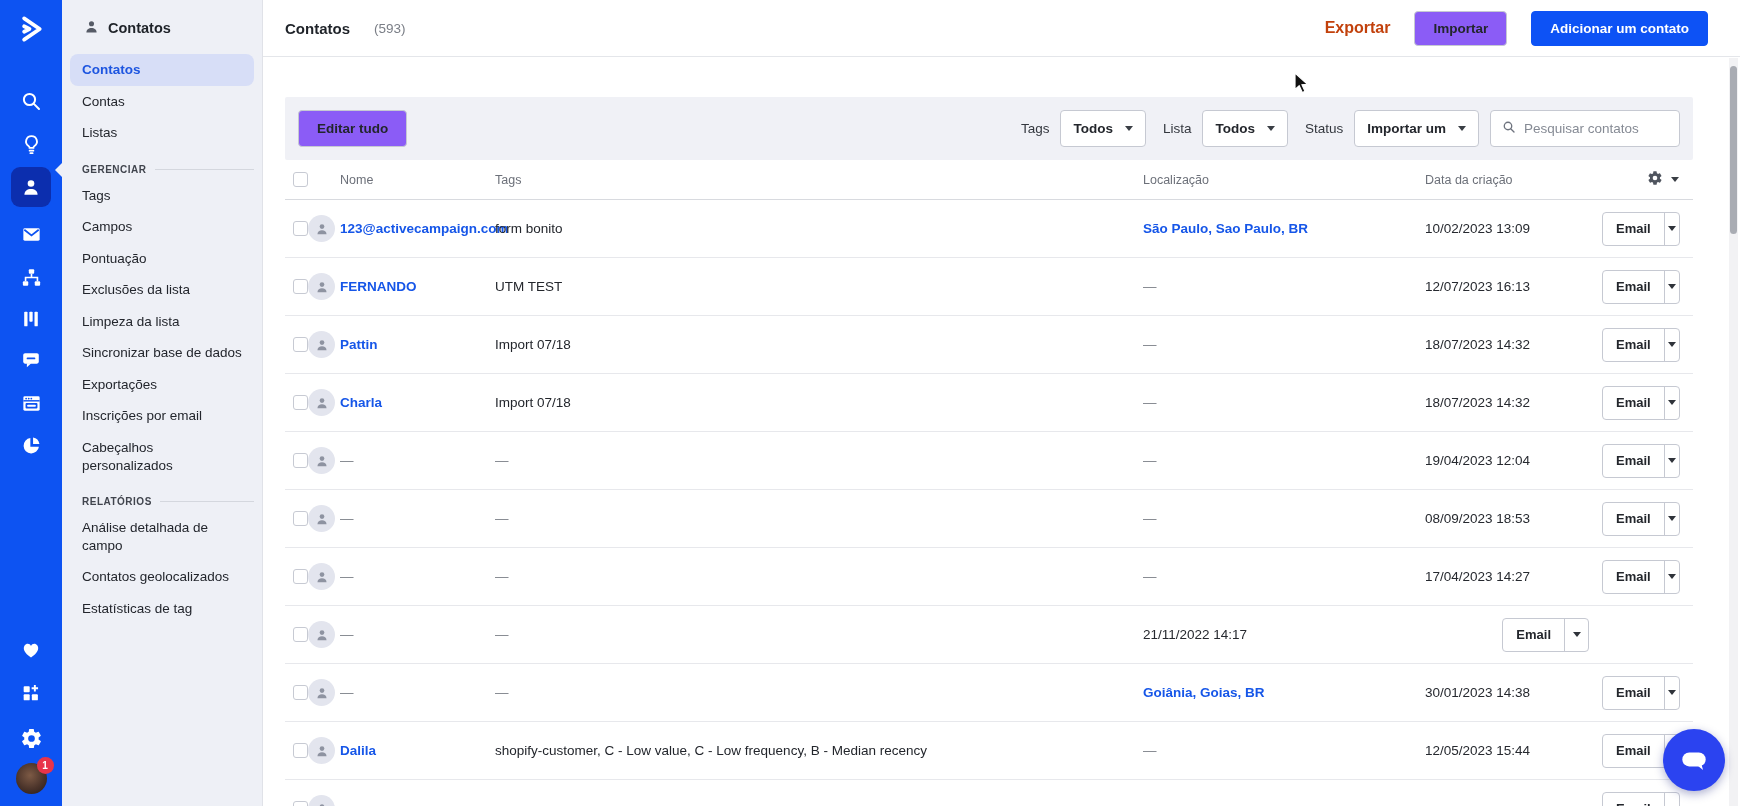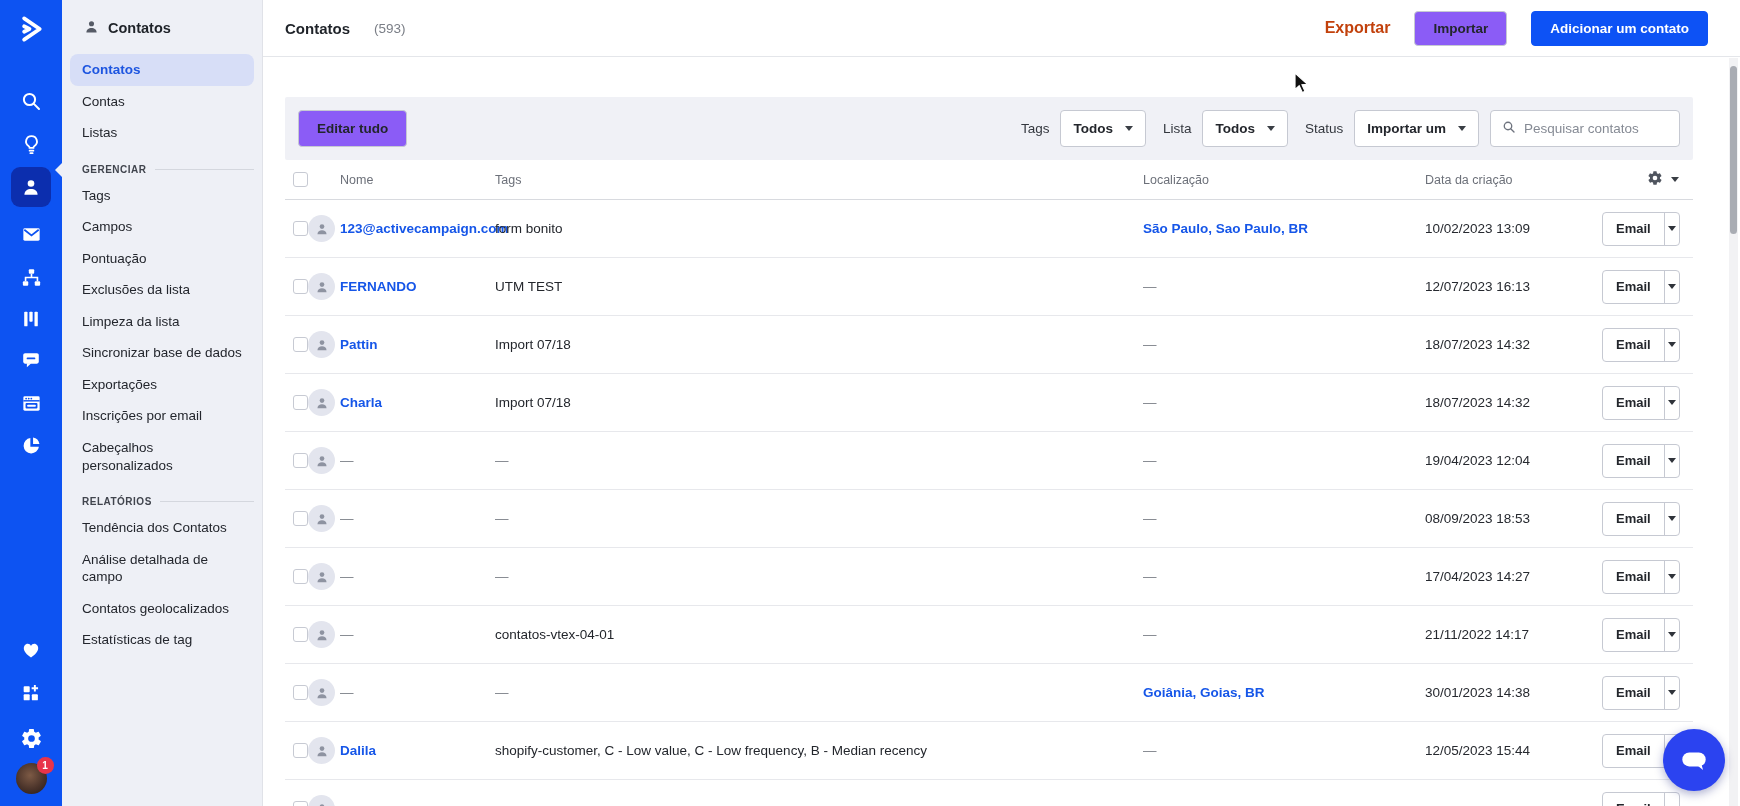--- a/index.html
+++ b/index.html
@@ -230,21 +230,20 @@
         <div class="sb-item">Exclusões da lista</div>
         <div class="sb-item">Limpeza da lista</div>
         <div class="sb-item">Sincronizar base de dados</div>
         <div class="sb-item">Exportações</div>
         <div class="sb-item">Inscrições por email</div>
         <div class="sb-item">Cabeçalhos personalizados</div>
         <div class="sb-label-row">
           <span class="sb-label">RELATÓRIOS</span>
           <div class="sb-rule"></div>
         </div>
-        <div class="sb-item">Tendência dos Contatos</div>
         <div class="sb-item">Análise detalhada de campo</div>
         <div class="sb-item">Contatos geolocalizados</div>
         <div class="sb-item">Estatísticas de tag</div>
       </div>
   </aside>
 
   <main class="main">
     <header class="topbar">
       <span class="tb-title">Contatos</span>
       <span class="tb-count">(593)</span>
@@ -495,21 +494,20 @@
             </div>
       <div>
         <div class="avatar">
           <svg viewBox="0 0 24 24" width="16" height="16">
                   <circle cx="12" cy="8.4" r="3.5" fill="#8E93A1"></circle>
                   <path d="M5.2 20 c0-3.9 3-6 6.8-6 s6.8 2.1 6.8 6 Z" fill="#8E93A1"></path>
                 </svg>
         </div>
       </div>
       <div><span class="muted">—</span></div>
-      <div>contatos-vtex-04-01</div>
       <div><span class="muted">—</span></div>
       <div class="cell-date">21/11/2022 14:17</div>
       <div class="cell-actions">
         <span class="split-btn">
           <span class="split-main">Email</span>
           <span class="split-caret">
                   <span class="caret"></span>
                 </span>
         </span>
       </div>

